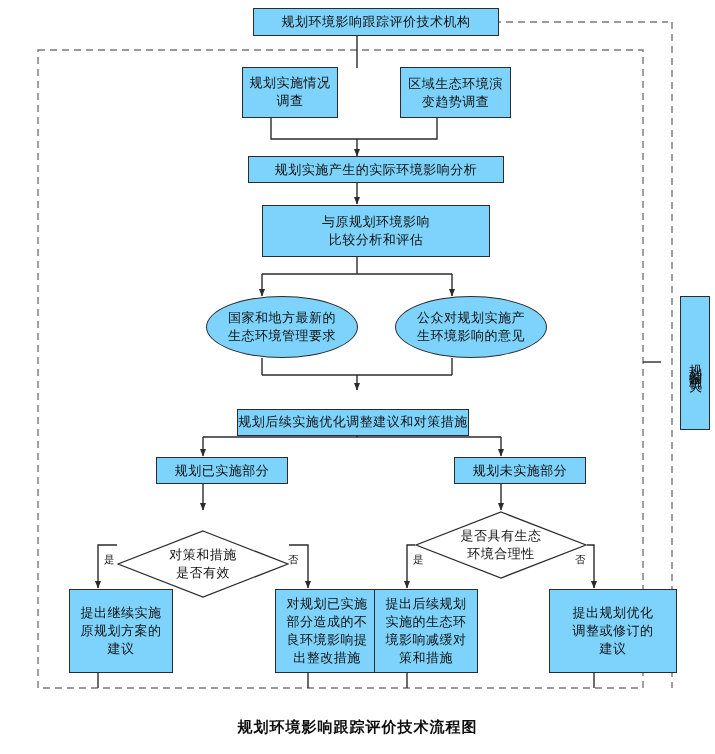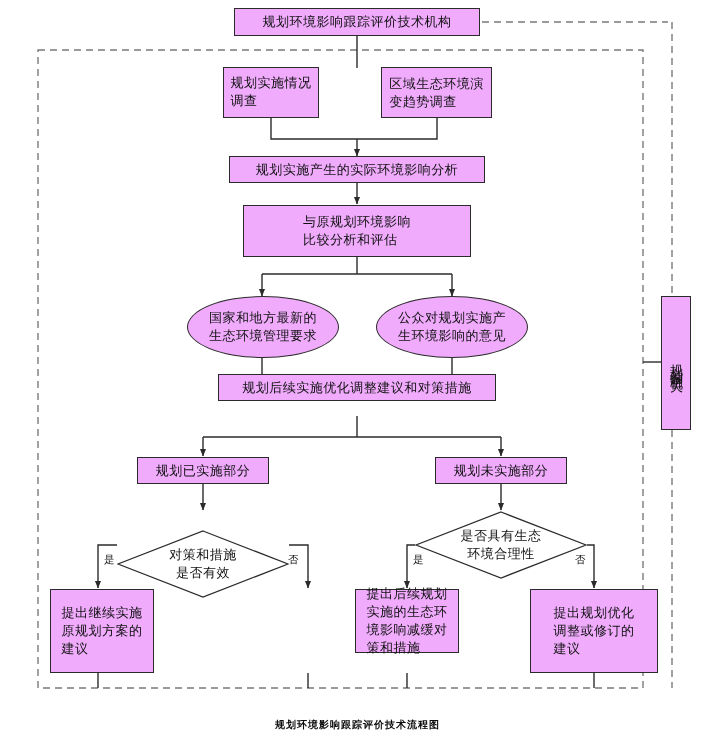--- a/index.html
+++ b/index.html
@@ -21,29 +21,30 @@
     top: 0;
     width: 715px;
     height: 754px;
   }
   .node {
     position: absolute;
     box-sizing: border-box;
     display: flex;
     align-items: center;
     justify-content: center;
-    text-align: left;
-    background: #f0abfc;
+    text-align: center;
+    background: #7dd3fc;
     border: 1.3px solid #2b2b2b;
     font-size: 13px;
     line-height: 18px;
     letter-spacing: 0.5px;
     color: #111111;
     white-space: pre-line;
     z-index: 3;
+    margin-left: 19px;
   }
   .node.ellipse {
     border-radius: 50%;
   }
   .node.vertical {
     writing-mode: vertical-rl;
     text-orientation: upright;
     letter-spacing: 3px;
     line-height: 20px;
   }
@@ -71,21 +72,21 @@
     position: absolute;
     font-size: 10.5px;
     color: #111111;
     z-index: 4;
     background: transparent;
   }
   .caption {
     position: absolute;
     width: 715px;
     text-align: center;
-    font-size: 10px;
+    font-size: 15px;
     font-weight: bold;
     letter-spacing: 1px;
     color: #0d0d0d;
     z-index: 5;
   }
   svg#wires {
     position: absolute;
     left: 0;
     top: 0;
     width: 715px;
@@ -193,21 +194,21 @@
   <div class="node" style="left:243px; top:205px; width:228px; height:52px;">
     <span>与原规划环境影响
 比较分析和评估</span>
   </div>
 
   <div class="node ellipse" style="left:376px; top:296px; width:152px; height:62px;">
     <span>公众对规划实施产
 生环境影响的意见</span>
   </div>
 
-  <div class="node" style="left:218px; top:374px; width:278px; height:27px;">
+  <div class="node" style="left:218px; top:409px; width:232px; height:27px;font-family:Liberation Mono, monospace;">
     <span>规划后续实施优化调整建议和对策措施</span>
   </div>
 
   <div class="node" style="left:137px; top:457px; width:132px; height:27px;">
     <span>规划已实施部分</span>
   </div>
 
   <div class="node" style="left:435px; top:457px; width:132px; height:27px;">
     <span>规划未实施部分</span>
   </div>
@@ -232,22 +233,28 @@
   <div class="edge-label" style="left:288px; top:553px;">否</div>
   <div class="edge-label" style="left:413px; top:553px;">是</div>
   <div class="edge-label" style="left:575px; top:553px;">否</div>
 
   <div class="node" style="left:50px; top:589px; width:104px; height:84px;">
     <span>提出继续实施
 原规划方案的
 建议</span>
   </div>
 
-
-  <div class="node" style="left:355px; top:589px; width:104px; height:64px;">
+  <div class="node" style="left:256px; top:589px; width:104px; height:84px;">
+    <span>对规划已实施
+部分造成的不
+良环境影响提
+出整改措施</span>
+  </div>
+
+  <div class="node" style="left:355px; top:589px; width:104px; height:84px;">
     <span>提出后续规划
 实施的生态环
 境影响减缓对
 策和措施</span>
   </div>
 
   <div class="node" style="left:530px; top:589px; width:128px; height:84px;">
     <span>提出规划优化
 调整或修订的
 建议</span>

